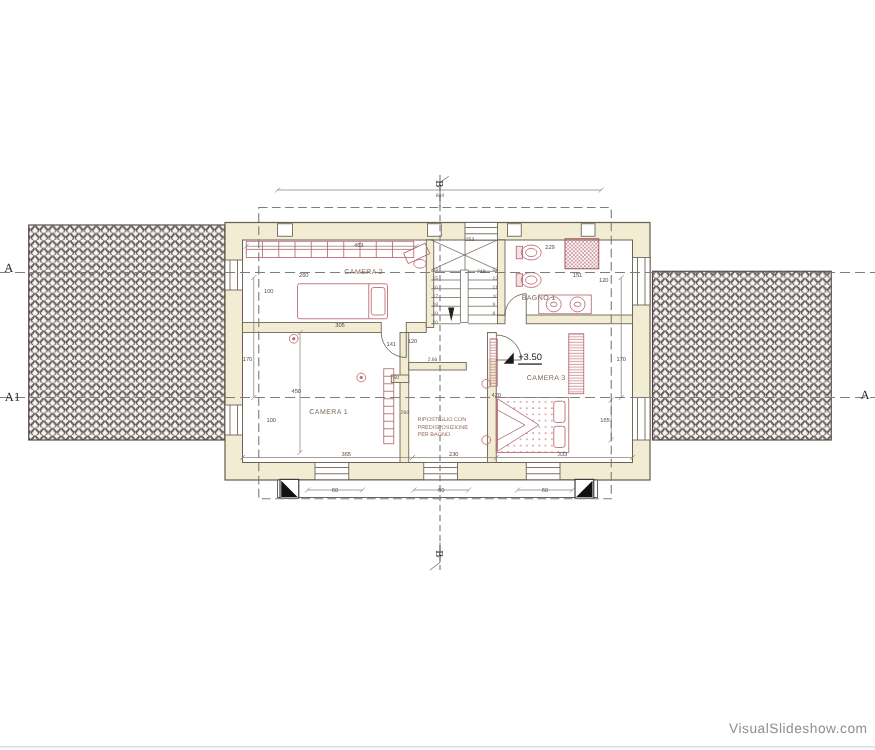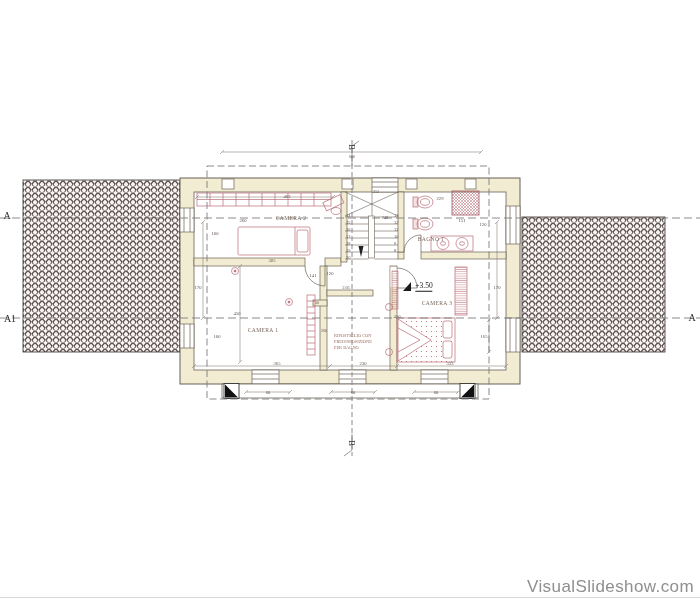--- a/index.html
+++ b/index.html
@@ -1,31 +1,31 @@
 <!DOCTYPE html>
 <html><head>
 <meta charset="utf-8">
 <style>
   html,body{margin:0;padding:0;background:#fff;}
   #canvas{position:relative;width:700px;height:600px;background:#fff;overflow:hidden;
           font-family:"Liberation Sans",sans-serif;}
   #plan-svg{position:absolute;left:0;top:0;z-index:1;}
   .lbl{position:absolute;z-index:5;color:#5d4f48;white-space:nowrap;
-       transform:translate(-50%,-50%);font-family:Liberation Serif, serif;}
+       transform:translate(-50%,-50%);font-family:Liberation Sans, sans-serif;}
   .sm{font-size:4.6px;}
   .xs{font-size:4px;}
   .room{font-size:5.6px;color:#7a685c;letter-spacing:.35px;}
   .multi{white-space:pre-line;font-size:4.4px;line-height:6px;color:#9c6a5f;
          transform:none;text-align:left;}
   .ser{font-family:"Liberation Serif",serif;font-size:10px;color:#2b2b2b;}
   .rot{transform:translate(-50%,-50%) rotate(90deg);font-size:8.5px;}
   .level{font-size:7.5px;color:#1a1a1a;border-bottom:.8px solid #1a1a1a;padding-bottom:.5px;}
   .steps{position:absolute;z-index:5;white-space:pre-line;font-size:4px;line-height:7px;
          color:#6b6157;transform:none;}
-  .watermark{position:absolute;right:6px;top:577px;z-index:6;font-size:17px;
+  .watermark{position:absolute;right:6px;top:577px;z-index:6;font-size:11px;
              color:#8f8f8f;letter-spacing:.4px;transform:none;}
   .bottom-rule{position:absolute;left:0;top:597px;width:700px;height:1px;
                background:#d7d7d7;z-index:2;}
 </style>
 </head>
 <body>
 
 <div id="canvas">
 
 <svg id="plan-svg" width="700" height="600" viewBox="0 0 700 600">

